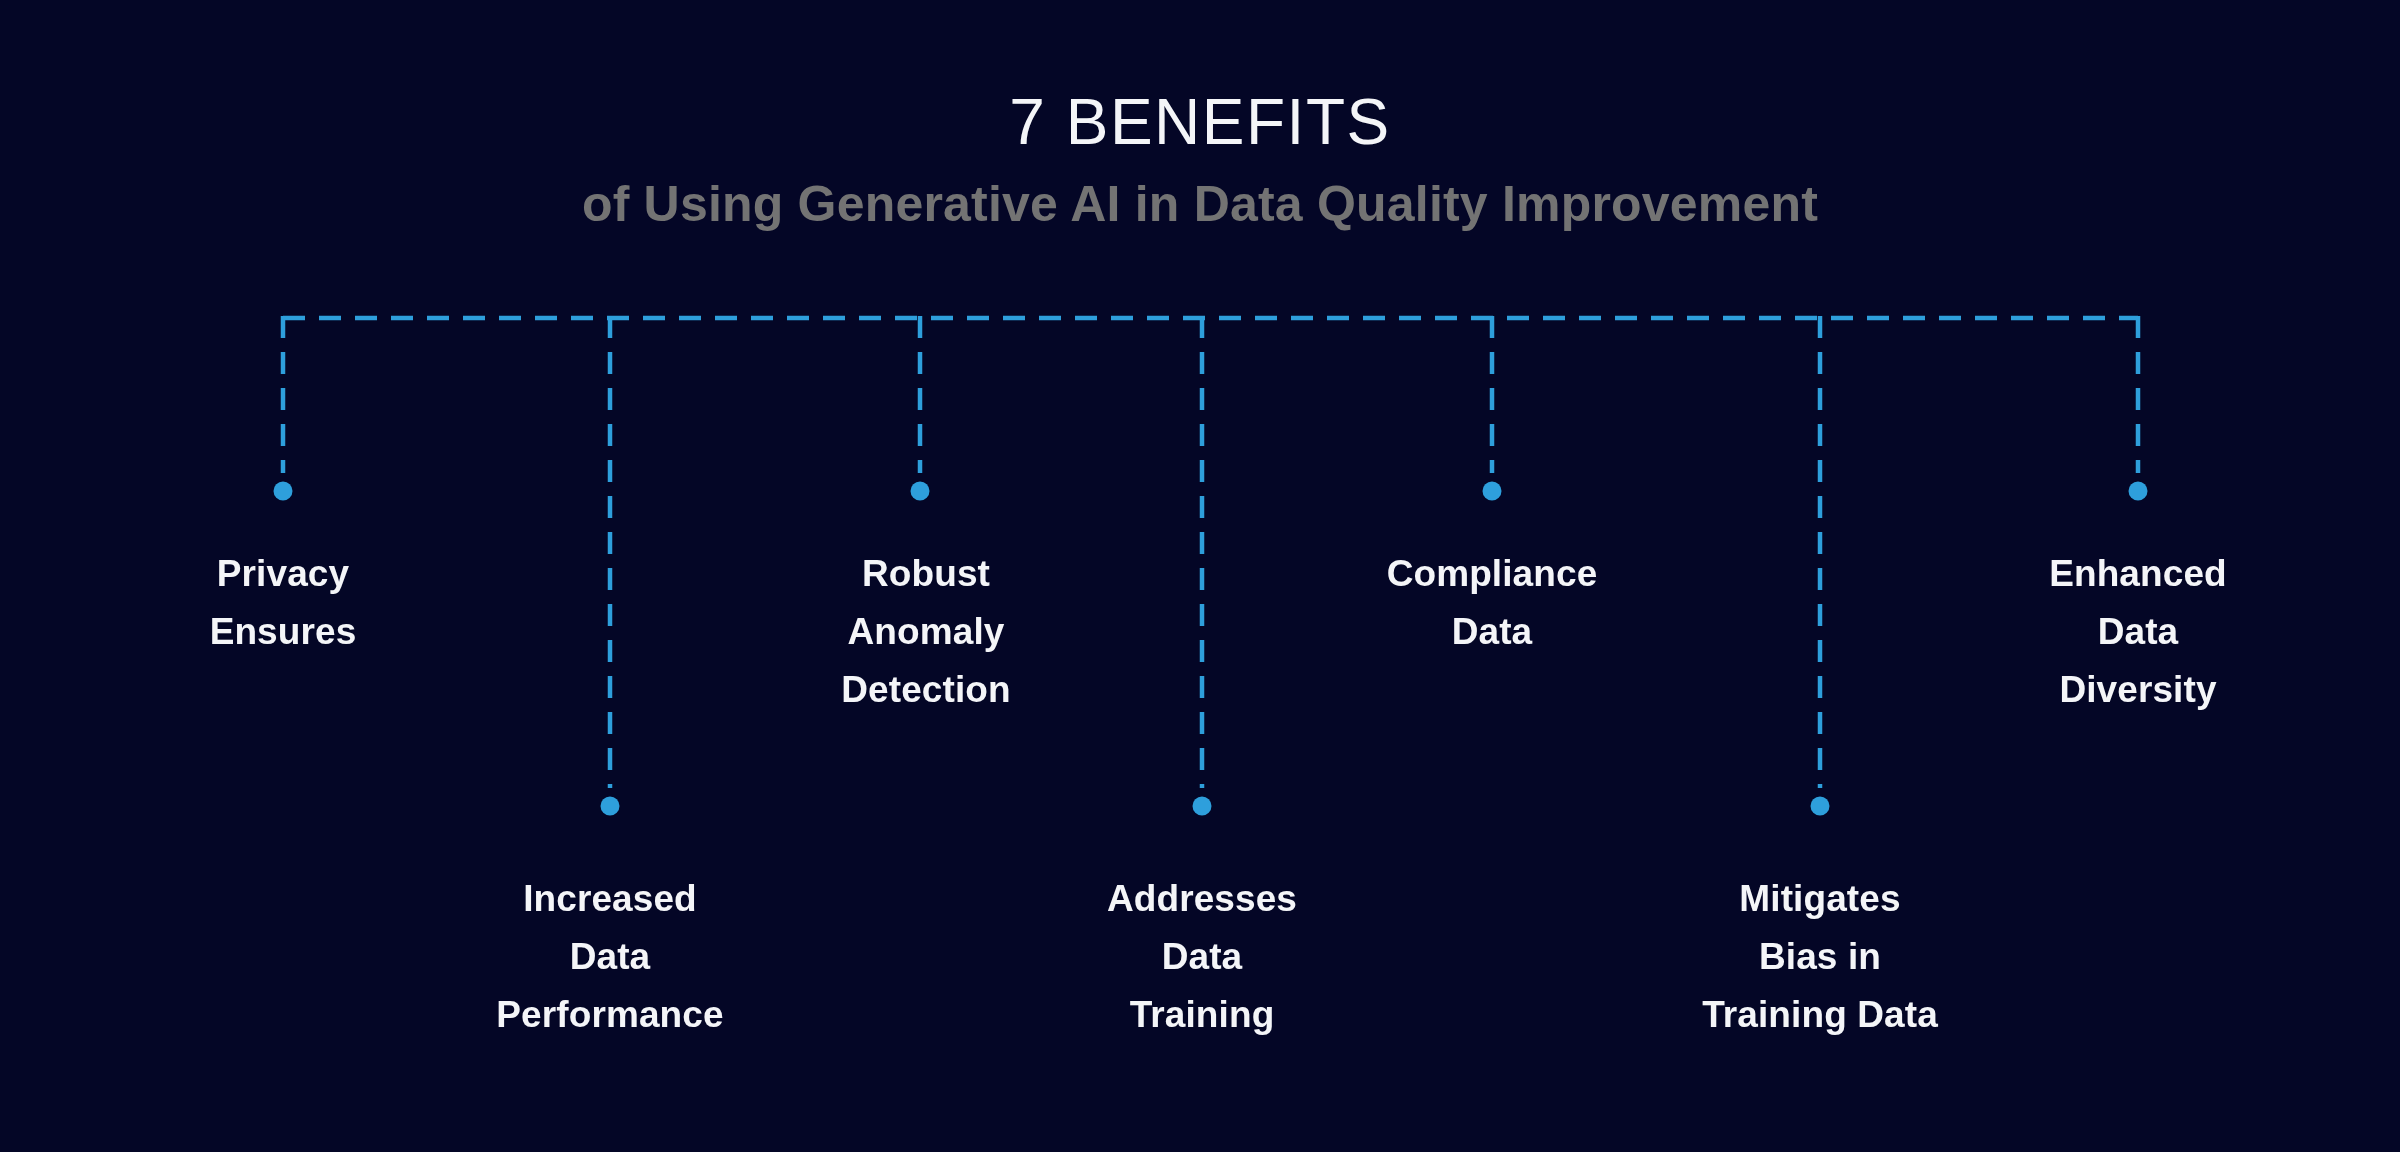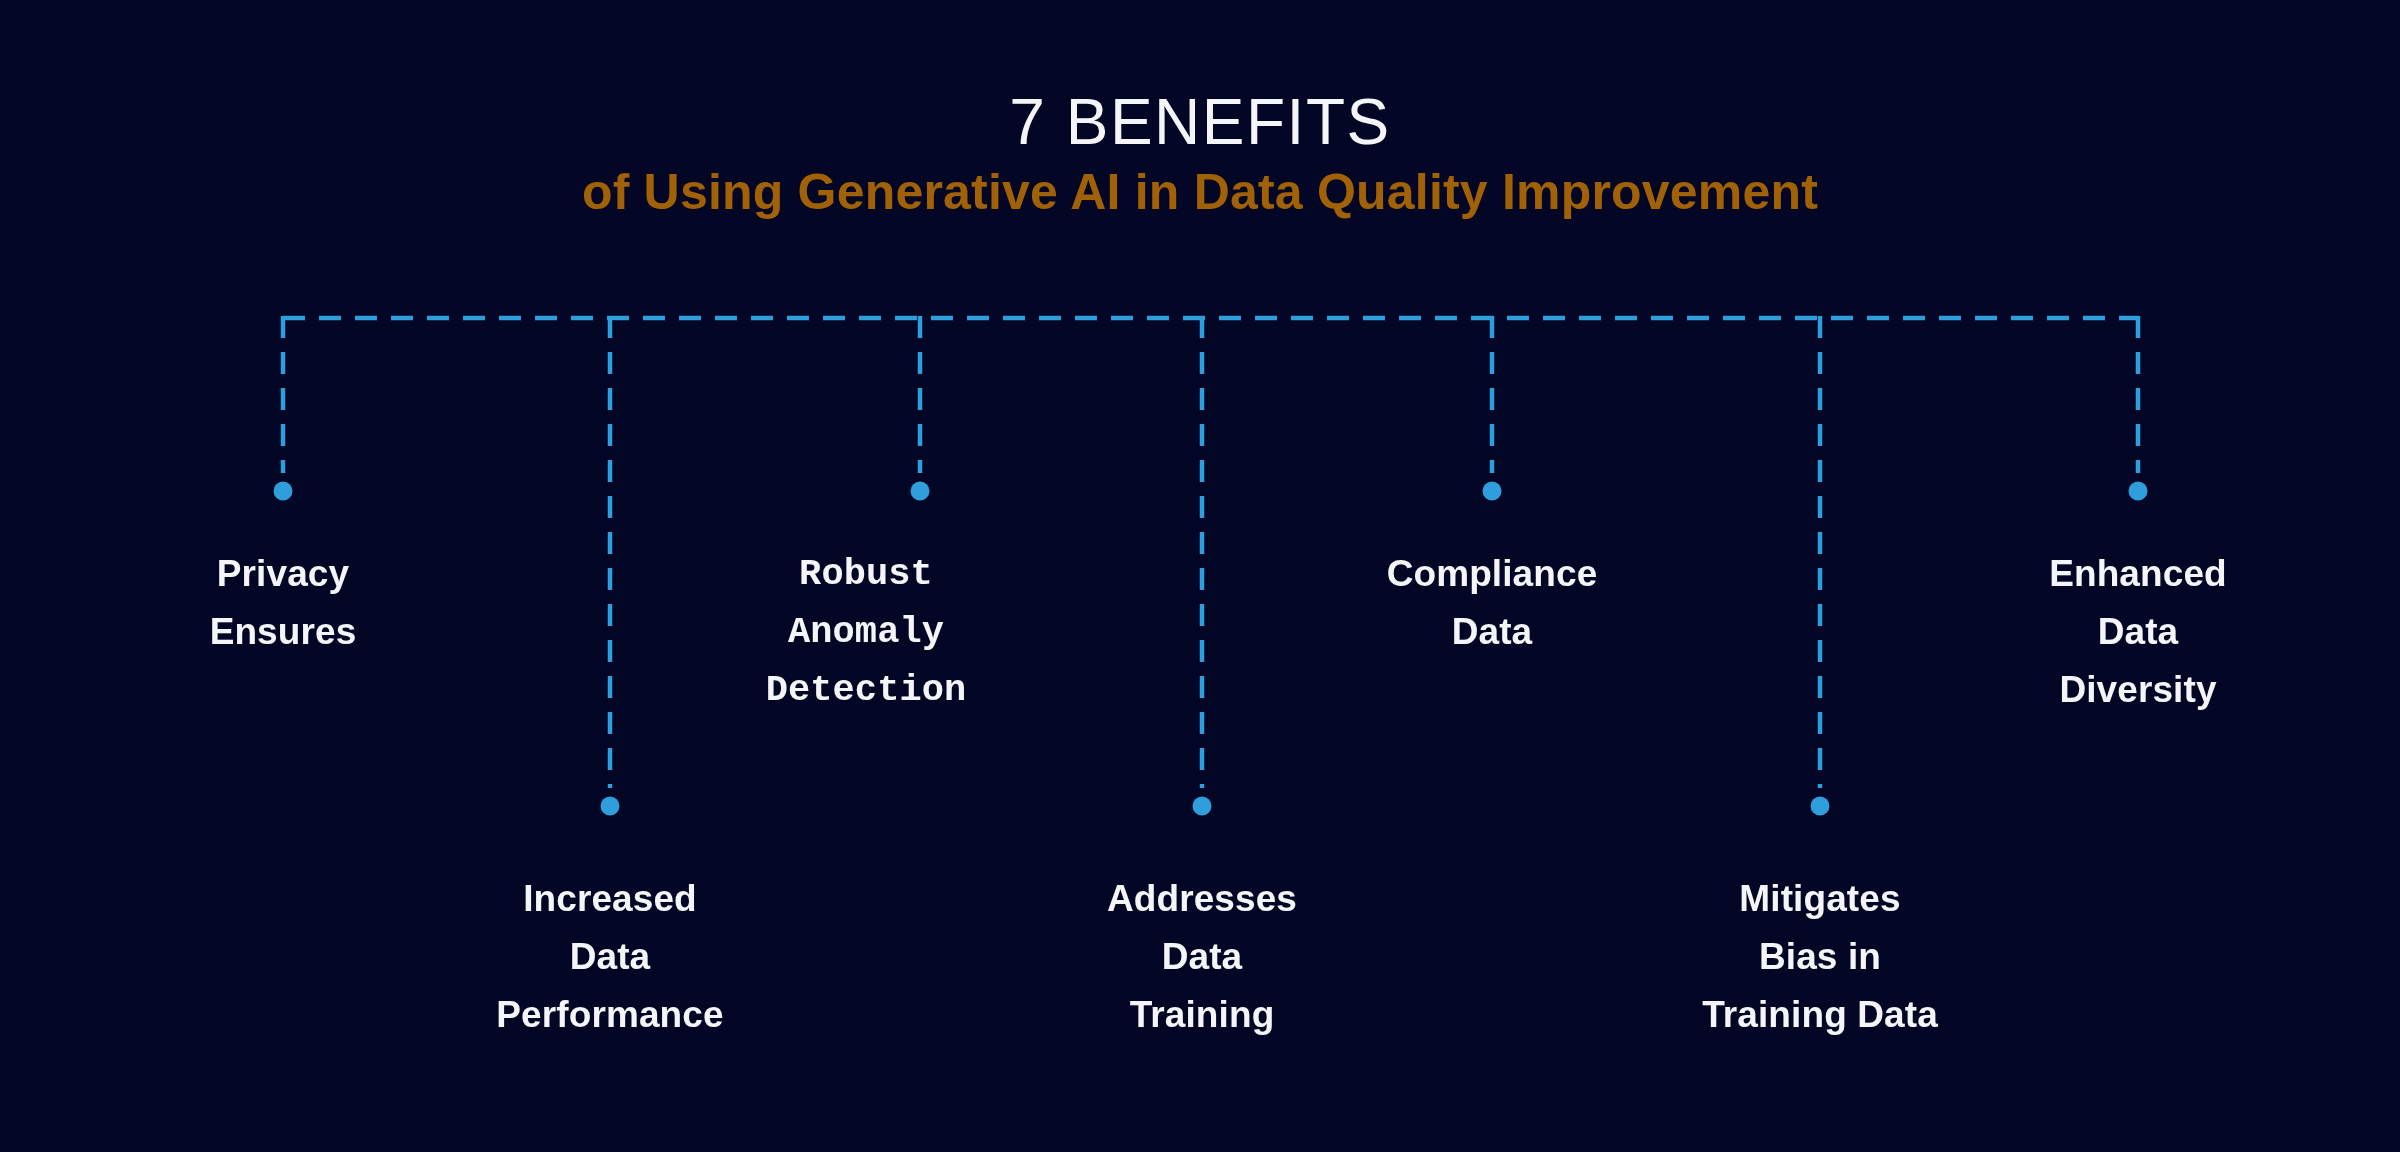--- a/index.html
+++ b/index.html
@@ -34,26 +34,26 @@
 
   .title-main {
     font-size: 64px;
     font-weight: 300;
     letter-spacing: 1.5px;
     line-height: 1.0;
     color: #f4f5f8;
   }
 
   .title-sub {
-    margin-top: 12px;
+    margin-top: 24px;
     font-size: 50px;
     font-weight: 700;
     letter-spacing: 0.2px;
     line-height: 1.05;
-    color: #a16207;
+    color: #737373;
   }
 
   
   #connector-svg {
     position: absolute;
     top: 0;
     left: 0;
     width: 2400px;
     height: 1152px;
     pointer-events: none;
@@ -114,21 +114,21 @@
   <div id="labels-layer">
       <div class="benefit-label row-top" style="left: 283px;">
         <span class="ln">Privacy</span>
         <span class="ln">Ensures</span>
       </div>
       <div class="benefit-label row-bottom" style="left: 610px;">
         <span class="ln">Increased</span>
         <span class="ln">Data</span>
         <span class="ln">Performance</span>
       </div>
-      <div class="benefit-label row-top" style="left: 866px; font-family: Liberation Mono, monospace;">
+      <div class="benefit-label row-top" style="left: 926px;">
         <span class="ln">Robust</span>
         <span class="ln">Anomaly</span>
         <span class="ln">Detection</span>
       </div>
       <div class="benefit-label row-bottom" style="left: 1202px;">
         <span class="ln">Addresses</span>
         <span class="ln">Data</span>
         <span class="ln">Training</span>
       </div>
       <div class="benefit-label row-top" style="left: 1492px;">

